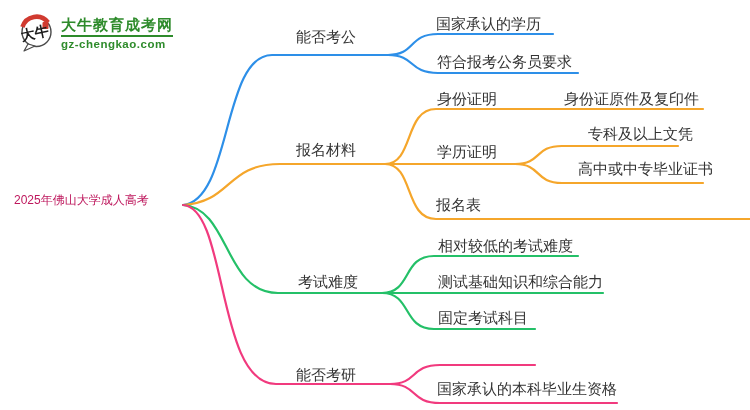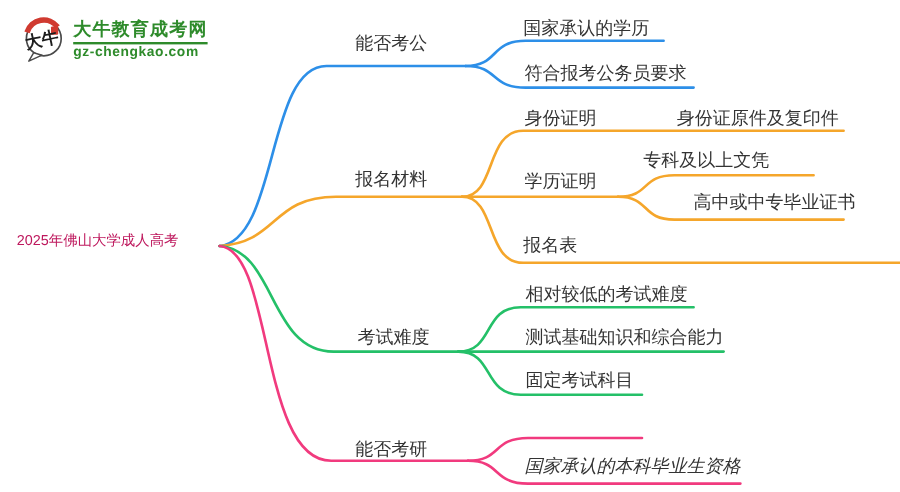--- a/index.html
+++ b/index.html
@@ -76,23 +76,23 @@
   <div class="node" style="left:296px;top:141px;">报名材料</div>
   <div class="node" style="left:298px;top:273px;">考试难度</div>
   <div class="node" style="left:296px;top:366px;">能否考研</div>
 
   <div class="node" style="left:436px;top:15px;">国家承认的学历</div>
   <div class="node" style="left:437px;top:53px;">符合报考公务员要求</div>
 
   <div class="node" style="left:437px;top:90px;">身份证明</div>
   <div class="node" style="left:564px;top:90px;">身份证原件及复印件</div>
   <div class="node" style="left:437px;top:143px;">学历证明</div>
-  <div class="node" style="left:536px;top:125px;text-align:right;">专科及以上文凭</div>
+  <div class="node" style="left:588px;top:125px;text-align:right;">专科及以上文凭</div>
   <div class="node" style="left:578px;top:160px;">高中或中专毕业证书</div>
   <div class="node" style="left:436px;top:196px;">报名表</div>
 
   <div class="node" style="left:438px;top:237px;">相对较低的考试难度</div>
   <div class="node" style="left:438px;top:273px;">测试基础知识和综合能力</div>
   <div class="node" style="left:438px;top:309px;">固定考试科目</div>
 
-  <div class="node" style="left:437px;top:380px;font-style:italic;">国家承认的本科毕业生资格</div>
+  <div class="node" style="left:437px;top:380px;">国家承认的本科毕业生资格</div>
 
 </div>
 
 </body></html>

